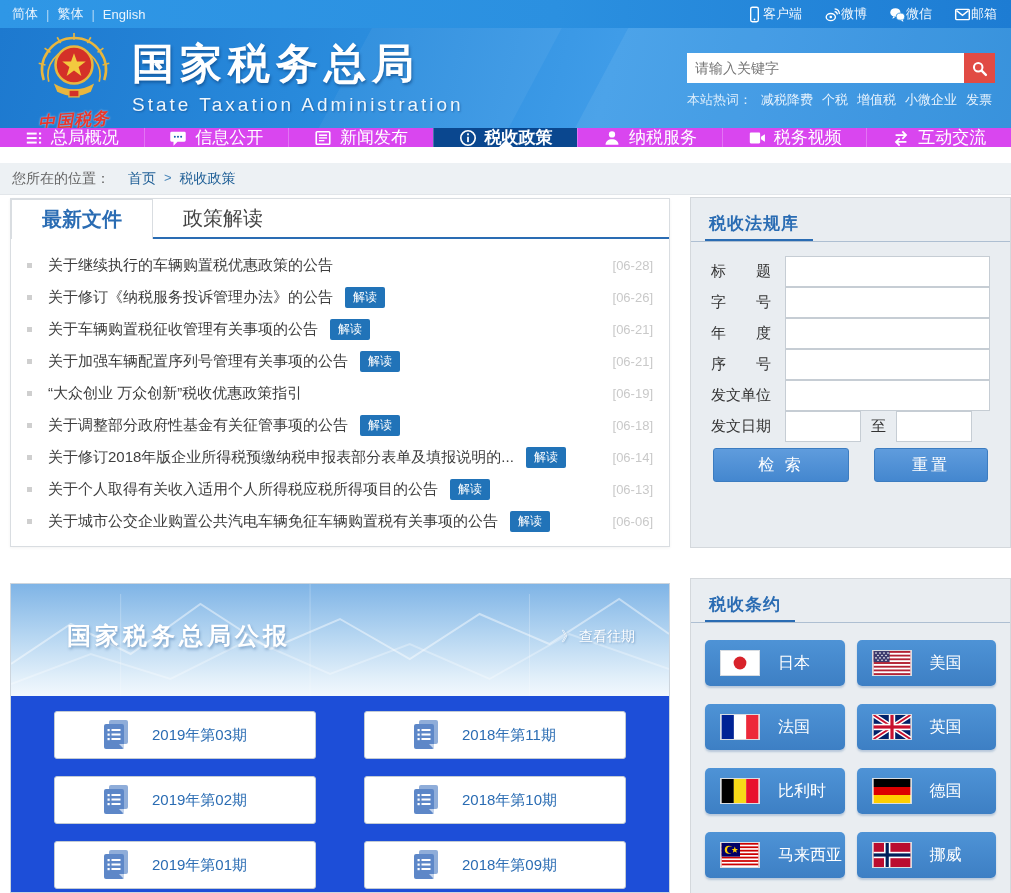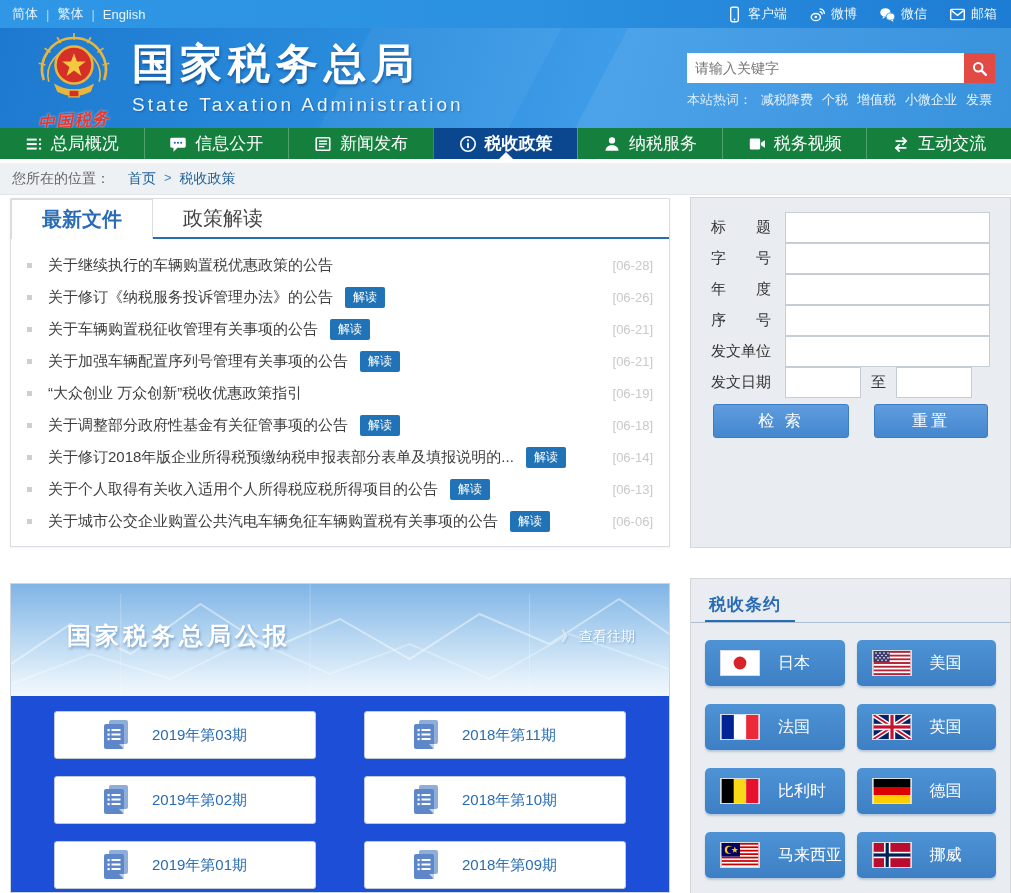--- a/index.html
+++ b/index.html
@@ -8,21 +8,21 @@
   .page{position:absolute;left:0;top:0;width:1011px;height:893px;}
 
   
   .topbar{position:absolute;left:0;top:0;width:100%;height:28px;
           background:linear-gradient(90deg,#2f97e6,#2b90e0 55%,#1d7cd3);
           color:#fff;font-size:13px;display:flex;align-items:center;}
   .topbar .langs{margin-left:12px;display:flex;align-items:center;gap:8px;}
   .topbar .lang{cursor:pointer;color:#eaf4fd;}
   .topbar .sep{color:rgba(255,255,255,.6);}
   .topbar .links{margin-left:auto;margin-right:14px;display:flex;align-items:center;gap:22px;}
-  .toplink{display:flex;align-items:center;gap:5px;cursor:pointer;color:#f0f7fe;}
+  .toplink{display:flex;align-items:center;cursor:pointer;color:#f0f7fe;}
   .toplink svg{width:17px;height:17px;}
 
   
   .header{position:absolute;left:0;top:28px;width:100%;height:100px;
           background:linear-gradient(105deg,#1d79cf 0%,#2a8cdd 35%,#3f9ce8 60%,#2a8ada 100%);
           overflow:hidden;}
   .header::before{content:"";position:absolute;right:-60px;top:-40px;width:480px;height:220px;
           background:rgba(255,255,255,.07);transform:skewX(-28deg);}
   .header::after{content:"";position:absolute;left:340px;top:-60px;width:190px;height:240px;
           background:rgba(255,255,255,.05);transform:skewX(-28deg);}
@@ -39,21 +39,21 @@
   .search-row{display:flex;}
   .search-input{flex:1;height:30px;border:none;outline:none;padding:0 8px;font-size:14px;
           color:#333;background:#fff;}
   .search-btn{width:31px;height:30px;background:#e14b44;border:none;cursor:pointer;
           display:flex;align-items:center;justify-content:center;}
   .search-btn svg{width:17px;height:17px;}
   .hotwords{margin-top:8px;font-size:13px;color:#dcedfb;display:flex;gap:9px;flex-wrap:nowrap;}
   .hotwords .hw{cursor:pointer;color:#e8f3fd;}
 
   
-  .navbar{position:absolute;left:0;top:128px;width:100%;height:31px;background:#15803d;
+  .navbar{position:absolute;left:0;top:128px;width:100%;height:19px;background:#d946ef;
           display:flex;z-index:4;}
   .nav-item{flex:1;display:flex;align-items:center;justify-content:center;gap:8px;
           color:#fff;font-size:17px;cursor:pointer;position:relative;
           border-left:1px solid rgba(255,255,255,.25);}
   .nav-item:first-child{border-left:none;}
   .nav-item svg{width:18px;height:18px;}
   .nav-item.active{background:#0a478f;font-weight:bold;}
   .nav-item.active::after{content:"";position:absolute;bottom:0;left:50%;margin-left:-7px;
           border-left:7px solid transparent;border-right:7px solid transparent;
           border-bottom:7px solid #fff;}
@@ -480,20 +480,23 @@
               <rect x="8.5" y="18" width="9" height="2"></rect>
             </g>
             <path d="M21 29l-5-5h5z" fill="#c4d4ec"></path>
           </svg>
           <span class="issue-label">2018年第09期</span>
         </div>
       </div>
   </div>
 
   <div class="panel lawdb-card">
+    <div class="panel-title">
+      <span class="pt">税收法规库</span>
+    </div>
     <div class="law-form" id="law-form">
         <div class="form-row">
           <span class="form-label">标　　题</span>
           <input class="form-input" style="">
         </div>
         <div class="form-row">
           <span class="form-label">字　　号</span>
           <input class="form-input" style="">
         </div>
         <div class="form-row">

